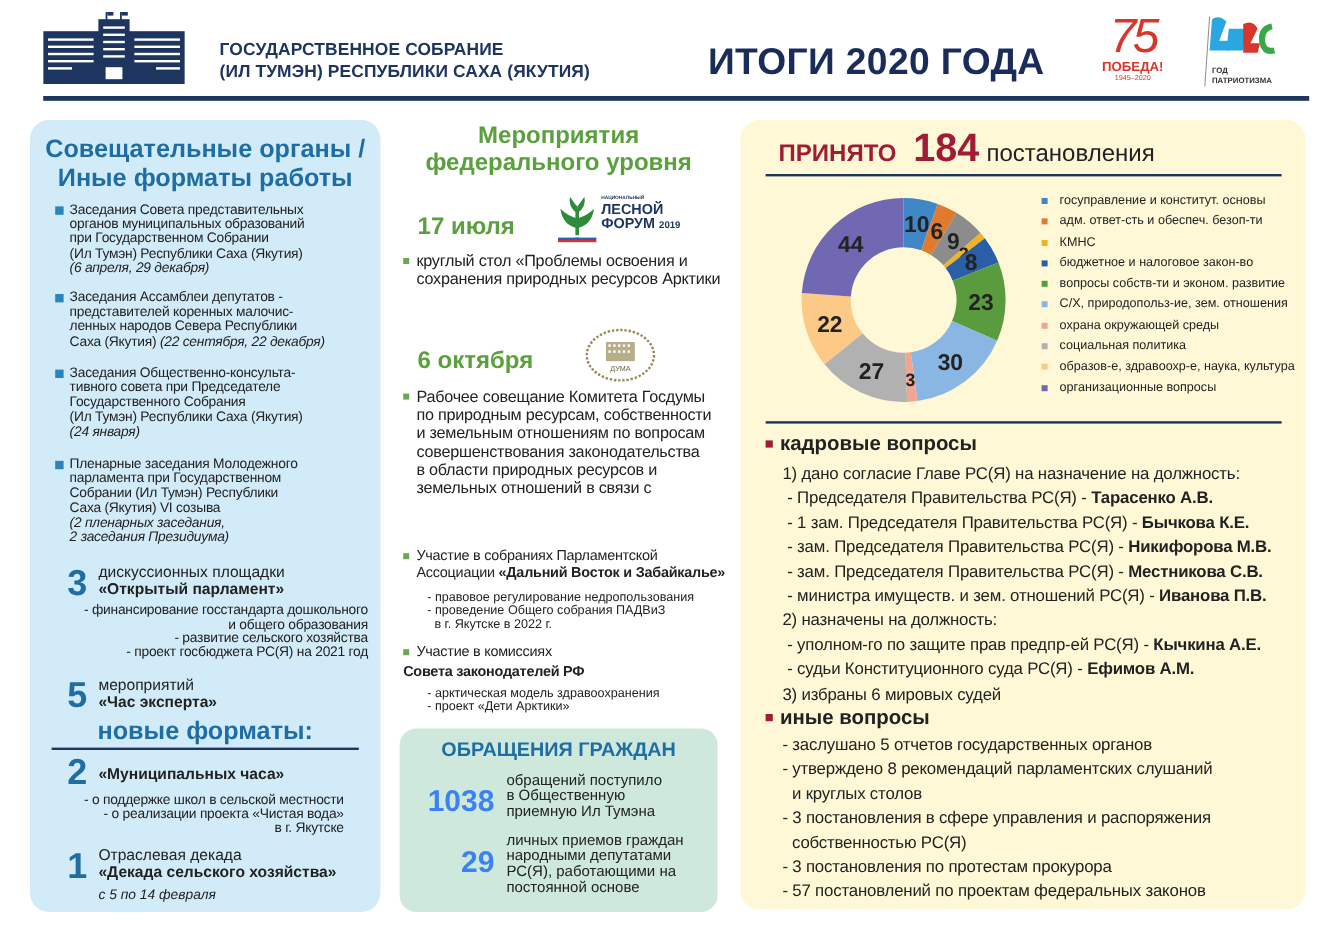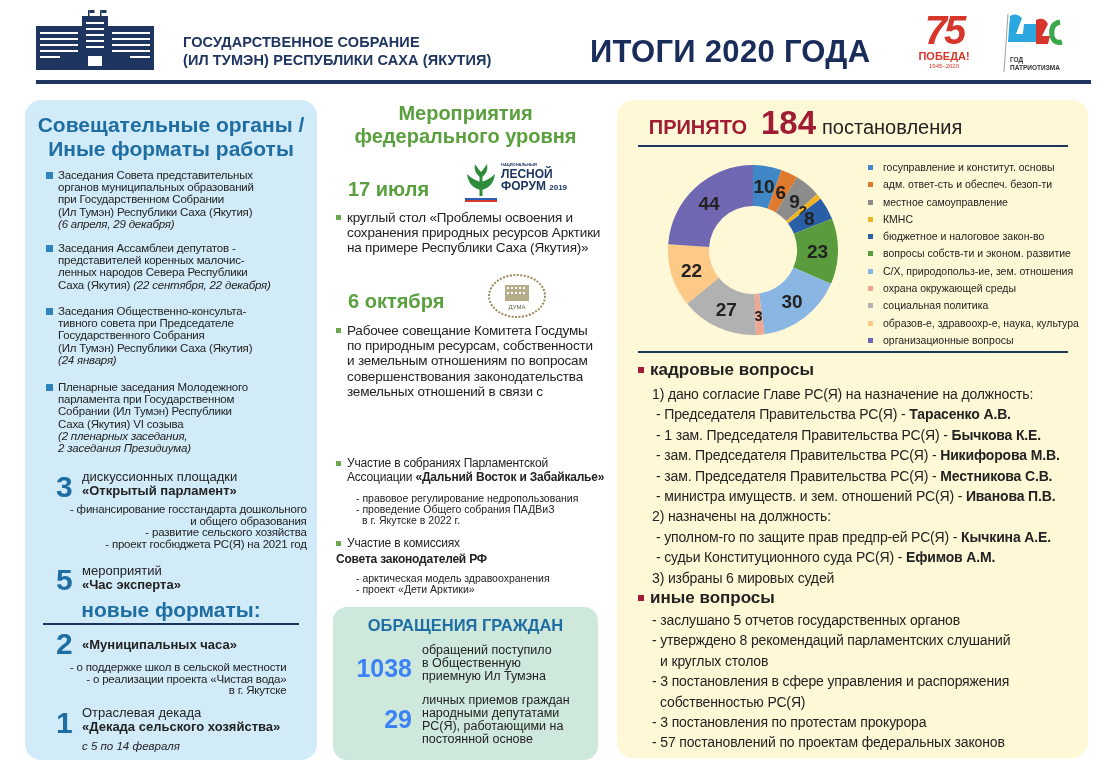--- a/index.html
+++ b/index.html
@@ -5,21 +5,21 @@
   * { box-sizing: border-box; margin: 0; padding: 0; }
   html, body { width: 1107px; height: 773px; background: #ffffff; overflow: hidden; }
   body { position: relative; font-family: "Liberation Sans", sans-serif; color: #222; }
 
   
   .logo { position: absolute; left: 36px; top: 10px; width: 118px; height: 62px; }
   .org-title { position: absolute; left: 183px; top: 33px; font-size: 14.5px; font-weight: bold; color: #1e3560; line-height: 18px; letter-spacing: 0.1px; }
   .header-rule { position: absolute; left: 36px; top: 80px; width: 1055px; height: 4px; background: #1e3560; }
   .main-title { position: absolute; left: 590px; top: 34px; font-size: 31px; font-weight: bold; color: #1a2d5a; letter-spacing: 0.3px; }
   .pobeda { position: absolute; left: 912px; top: 10px; width: 64px; height: 66px; text-align: center; }
-  .pobeda .num { font-size: 40px; font-weight: bold; font-style: italic; color: #d7372b; line-height: 40px; letter-spacing: -3px; }
+  .pobeda .num { font-size: 40px; font-weight: normal; font-style: italic; color: #d7372b; line-height: 40px; letter-spacing: -3px; }
   .pobeda .word { font-size: 11px; font-weight: bold; color: #d7372b; line-height: 12px; }
   .pobeda .years { font-size: 6px; color: #d7372b; line-height: 8px; }
   .patriot { position: absolute; left: 1000px; top: 10px; width: 70px; height: 66px; }
   .patriot .lbl { position: absolute; left: 10px; top: 46px; font-size: 6.5px; font-weight: bold; color: #333; line-height: 8px; }
 
   
   .panel-blue { position: absolute; left: 25px; top: 100px; width: 292px; height: 660px; background: #d2ebf8; border-radius: 16px; }
   .panel-green { position: absolute; left: 333px; top: 607px; width: 265px; height: 153px; background: #cfe8dc; border-radius: 14px; }
   .panel-yellow { position: absolute; left: 617px; top: 100px; width: 471px; height: 658px; background: #fff8d6; border-radius: 16px; }
 
@@ -220,21 +220,20 @@
   </svg>
   <div class="txt">
     <div class="small">НАЦИОНАЛЬНЫЙ</div>
     <div>ЛЕСНОЙ</div>
     <div><span>ФОРУМ</span> <span style="font-size:8px;">2019</span></div>
   </div>
 </div>
 <div class="mid-item" style="left:347px; top:210px;">
   <div>круглый стол «Проблемы освоения и</div>
   <div>сохранения природных ресурсов Арктики</div>
-  <div>на примере Республики Саха (Якутия)»</div>
 </div>
 
 <div class="mid-date" style="left:348px; top:290px;">6 октября</div>
 <div class="duma-logo">
   <svg width="66" height="46" viewBox="0 0 66 46">
     <ellipse cx="33" cy="23" rx="28" ry="21" fill="none" stroke="#9a8a5a" stroke-width="2" stroke-dasharray="2 1.5"></ellipse>
     <rect x="21" y="12" width="24" height="16" fill="#b8ad8a"></rect>
     <g fill="#fff">
         <rect x="23" y="14" width="2" height="2"></rect>
         <rect x="27" y="14" width="2" height="2"></rect>
@@ -248,20 +247,21 @@
         <rect x="39" y="19" width="2" height="2"></rect>
       </g>
     <text x="33" y="36" text-anchor="middle" font-size="6" fill="#6d6244" font-family="Liberation Sans, sans-serif">ДУМА</text>
   </svg>
 </div>
 <div class="mid-item" style="left:347px; top:323px;">
   <div>Рабочее совещание Комитета Госдумы</div>
   <div>по природным ресурсам, собственности</div>
   <div>и земельным отношениям по вопросам</div>
   <div>совершенствования законодательства</div>
+  <div>в области природных ресурсов и</div>
   <div>земельных отношений в связи с</div>
 </div>
 
 <div class="mid-item-sm" style="left:347px; top:457px;">
   <div>Участие в собраниях Парламентской</div>
   <div><span>Ассоциации </span><b>«Дальний Восток и Забайкалье»</b></div>
 </div>
 <div class="mid-sub" style="left:356px; top:493px;">
   <div>- правовое регулирование недропользования</div>
   <div>- проведение Общего собрания ПАДВиЗ</div>
@@ -320,21 +320,20 @@
       <path d="M23.064540290124313,143.64247526771447 A85,85 0 0 1 4.198154618804168,84.19939486400295 L45.102574155616274,86.99733381195448 A44,44 0 0 0 54.868703209005524,117.76786955034632 Z" fill="#fcc987"></path>
       <text x="27.52216254048662" y="116.51218853182937" text-anchor="middle" font-size="19" font-weight="bold" fill="#222" font-family="Liberation Sans, sans-serif">22</text>
       <path d="M4.198154618804168,84.19939486400295 A85,85 0 0 1 88.99999999999999,5 L88.99999999999999,46 A44,44 0 0 0 45.102574155616274,86.99733381195448 Z" fill="#7168b4"></path>
       <text x="44.97532226239681" y="49.861080304061" text-anchor="middle" font-size="19" font-weight="bold" fill="#222" font-family="Liberation Sans, sans-serif">44</text>
     </svg>
 </div>
 
 <div class="legend" id="legend">
     <div class="legend-item"><span class="sw" style="background: rgb(63, 135, 198);"></span><span>госуправление и конститут. основы</span></div>
     <div class="legend-item"><span class="sw" style="background: rgb(224, 122, 46);"></span><span>адм. ответ-сть и обеспеч. безоп-ти</span></div>
-    <div class="legend-item"><span class="sw" style="background: rgb(140, 140, 140);"></span><span>местное самоуправление</span></div>
     <div class="legend-item"><span class="sw" style="background: rgb(240, 179, 35);"></span><span>КМНС</span></div>
     <div class="legend-item"><span class="sw" style="background: rgb(42, 95, 168);"></span><span>бюджетное и налоговое закон-во</span></div>
     <div class="legend-item"><span class="sw" style="background: rgb(90, 156, 61);"></span><span>вопросы собств-ти и эконом. развитие</span></div>
     <div class="legend-item"><span class="sw" style="background: rgb(138, 182, 227);"></span><span>С/Х, природопольз-ие, зем. отношения</span></div>
     <div class="legend-item"><span class="sw" style="background: rgb(240, 166, 144);"></span><span>охрана окружающей среды</span></div>
     <div class="legend-item"><span class="sw" style="background: rgb(177, 177, 177);"></span><span>социальная политика</span></div>
     <div class="legend-item"><span class="sw" style="background: rgb(252, 201, 135);"></span><span>образов-е, здравоохр-е, наука, культура</span></div>
     <div class="legend-item"><span class="sw" style="background: rgb(113, 104, 180);"></span><span>организационные вопросы</span></div>
   </div>
 

